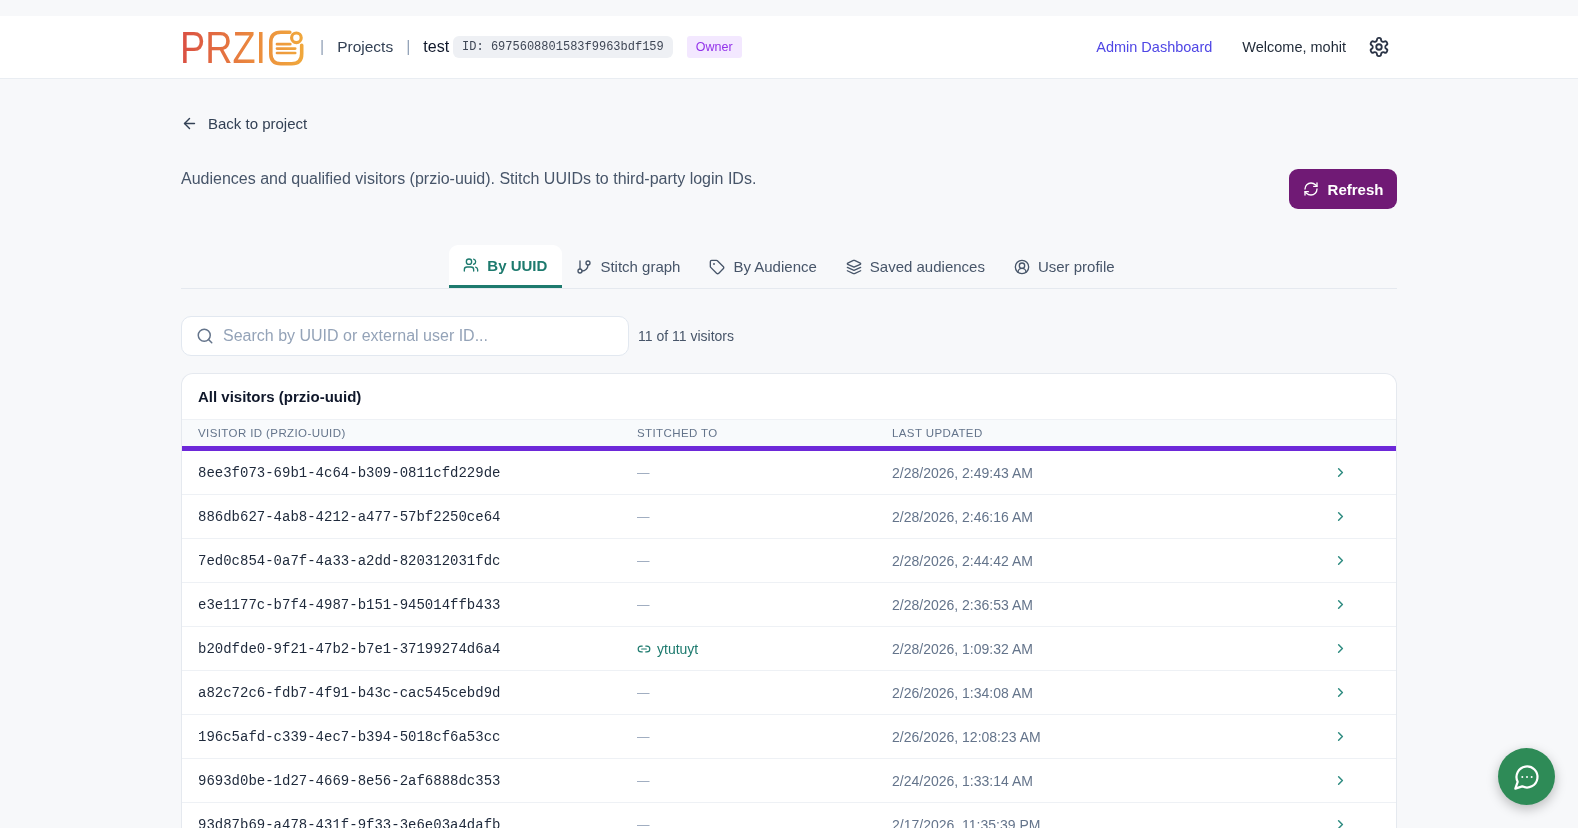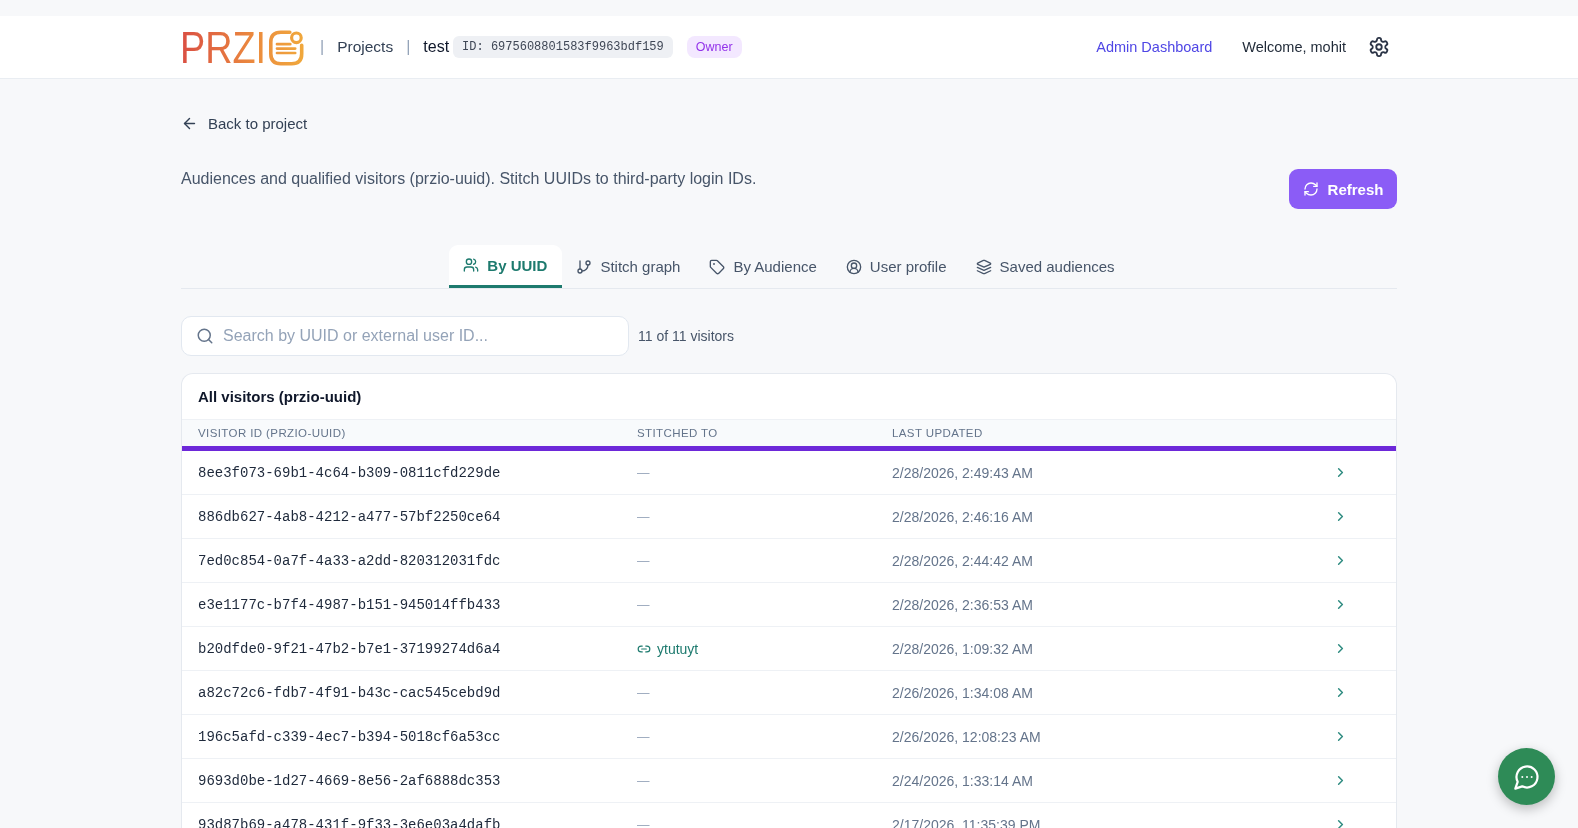--- a/index.html
+++ b/index.html
@@ -7,32 +7,32 @@
 body { font-family:"Liberation Sans", sans-serif; background:#f7f8fa; color:#1e293b; }
 .container { width:1216px; margin:16px auto; }
 
 header { background:#fff; border-bottom:1px solid #e9edf2; height:63px; }
 .hwrap { display:flex; align-items:center; height:62px; }
 .logo { display:flex; align-items:flex-start; }
 .sep { color:#94a3b8; font-size:16px; margin:0 13px; }
 .nav-proj { font-size:15.5px; color:#334155; }
 .nav-test { font-size:16px; color:#0f172a; margin-right:4px; }
 .idbadge { font-family:"Liberation Mono", monospace; font-size:12px; color:#3f4756; background:#eef0f4; border-radius:6px; padding:4px 9px; }
-.owner { font-size:12.5px; color:#9333ea; background:#f3e8ff; border-radius:8px; padding:4px 9px; margin-left:14px; }
+.owner { font-size:12.5px; color:#9333ea; background:#f3e8ff; border-radius:3px; padding:4px 9px; margin-left:14px; }
 .hspacer { flex:1; }
 .admin { color:#4f46e5; font-size:14.5px; margin-right:30px; }
 .welcome { color:#1f2937; font-size:14.5px; margin-right:22px; }
 
 .backrow { margin-top:36px; display:flex; align-items:center; color:#334155; font-size:15px; }
 .backrow svg { margin-right:10px; }
 .headrow { margin-top:26px; display:flex; align-items:flex-start; justify-content:space-between; }
 h1 { font-size:30px; font-weight:bold; color:#141e2c; display:flex; align-items:center; letter-spacing:-0.5px; }
 h1 svg { margin-right:12px; }
 .subtitle { margin-top:12px; font-size:16px; color:#475569; }
-.refresh { margin-top:11px; background:#8b5cf6; color:#fff; border-radius:9px; height:40px; width:108px; display:flex; align-items:center; justify-content:center; font-size:15px; font-weight:bold; }
+.refresh { margin-top:11px; background:#701a75; color:#fff; border-radius:9px; height:40px; width:108px; display:flex; align-items:center; justify-content:center; font-size:15px; font-weight:bold; }
 .refresh svg { margin-right:9px; }
 
 .tabs { margin-top:36px; display:flex; border-bottom:1px solid #e5e9ef; height:44px;justify-content:center; }
 .tab { display:flex; align-items:center; font-size:15px; color:#475569; padding:0 14.5px; }
 .tab svg { margin-right:8px; }
 .tab.active { background:#fff; border-radius:9px 9px 0 0; color:#1d7a6e; border-bottom:3px solid #1d7a6e; font-weight:bold; }
 
 .searchrow { margin-top:27px; display:flex; align-items:center; }
 .searchbox { width:448px; height:40px; background:#fff; border:1px solid #e2e8f0; border-radius:10px; display:flex; align-items:center; padding:0 14px; }
 .searchbox input { border:none; outline:none; font-size:16px; color:#1e293b; flex:1; margin-left:9px; font-family:"Liberation Sans", sans-serif; background:transparent; }
@@ -132,33 +132,33 @@
     </div>
     <div class="tab">
       <svg width="16" height="16" viewBox="0 0 24 24" fill="none" stroke="#475569" stroke-width="2" stroke-linecap="round" stroke-linejoin="round">
           <path d="M12.586 2.586A2 2 0 0 0 11.172 2H4a2 2 0 0 0-2 2v7.172a2 2 0 0 0 .586 1.414l8.704 8.704a2.426 2.426 0 0 0 3.42 0l6.58-6.58a2.426 2.426 0 0 0 0-3.42z"></path>
           <circle cx="7.5" cy="7.5" r=".5" fill="#475569"></circle>
         </svg>
       By Audience
     </div>
     <div class="tab">
       <svg width="16" height="16" viewBox="0 0 24 24" fill="none" stroke="#475569" stroke-width="2" stroke-linecap="round" stroke-linejoin="round">
+          <path d="m12.83 2.18a2 2 0 0 0-1.66 0L2.6 6.08a1 1 0 0 0 0 1.83l8.58 3.91a2 2 0 0 0 1.66 0l8.58-3.9a1 1 0 0 0 0-1.83Z"></path>
+          <path d="m22 17.65-9.17 4.16a2 2 0 0 1-1.66 0L2 17.65"></path>
+          <path d="m22 12.65-9.17 4.16a2 2 0 0 1-1.66 0L2 12.65"></path>
+        </svg>
+      Saved audiences
+    </div>
+    <div class="tab">
+      <svg width="16" height="16" viewBox="0 0 24 24" fill="none" stroke="#475569" stroke-width="2" stroke-linecap="round" stroke-linejoin="round">
           <path d="M18 20a6 6 0 0 0-12 0"></path>
           <circle cx="12" cy="10" r="4"></circle>
           <circle cx="12" cy="12" r="10"></circle>
         </svg>
       User profile
-    </div>
-    <div class="tab">
-      <svg width="16" height="16" viewBox="0 0 24 24" fill="none" stroke="#475569" stroke-width="2" stroke-linecap="round" stroke-linejoin="round">
-          <path d="m12.83 2.18a2 2 0 0 0-1.66 0L2.6 6.08a1 1 0 0 0 0 1.83l8.58 3.91a2 2 0 0 0 1.66 0l8.58-3.9a1 1 0 0 0 0-1.83Z"></path>
-          <path d="m22 17.65-9.17 4.16a2 2 0 0 1-1.66 0L2 17.65"></path>
-          <path d="m22 12.65-9.17 4.16a2 2 0 0 1-1.66 0L2 12.65"></path>
-        </svg>
-      Saved audiences
     </div>
   </div>
   <div class="searchrow">
     <div class="searchbox">
       <svg width="18" height="18" viewBox="0 0 24 24" fill="none" stroke="#64748b" stroke-width="2" stroke-linecap="round" stroke-linejoin="round">
           <circle cx="11" cy="11" r="8"></circle>
           <path d="m21 21-4.3-4.3"></path>
         </svg>
       <input placeholder="Search by UUID or external user ID..." style="">
     </div>

